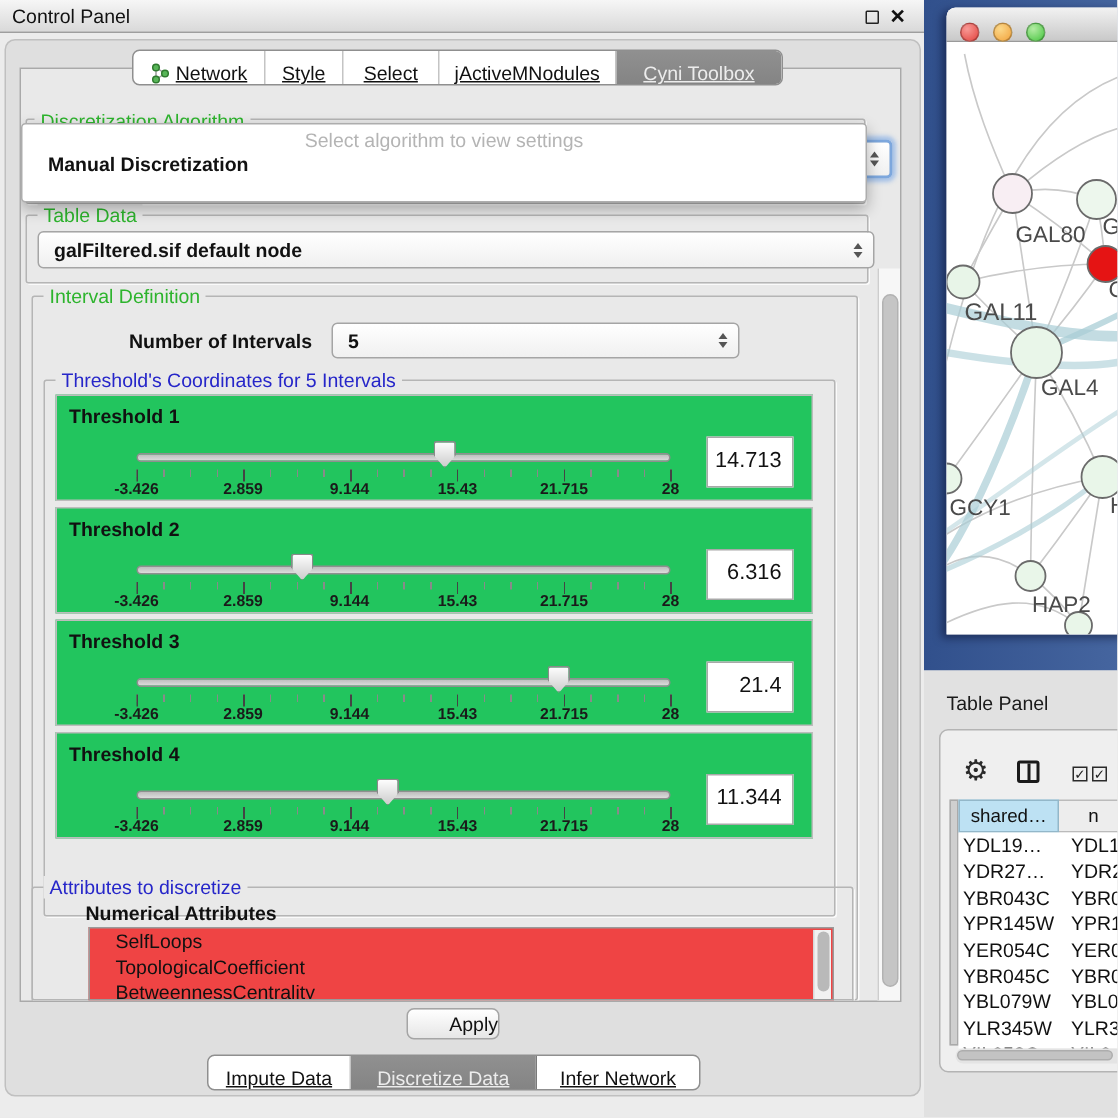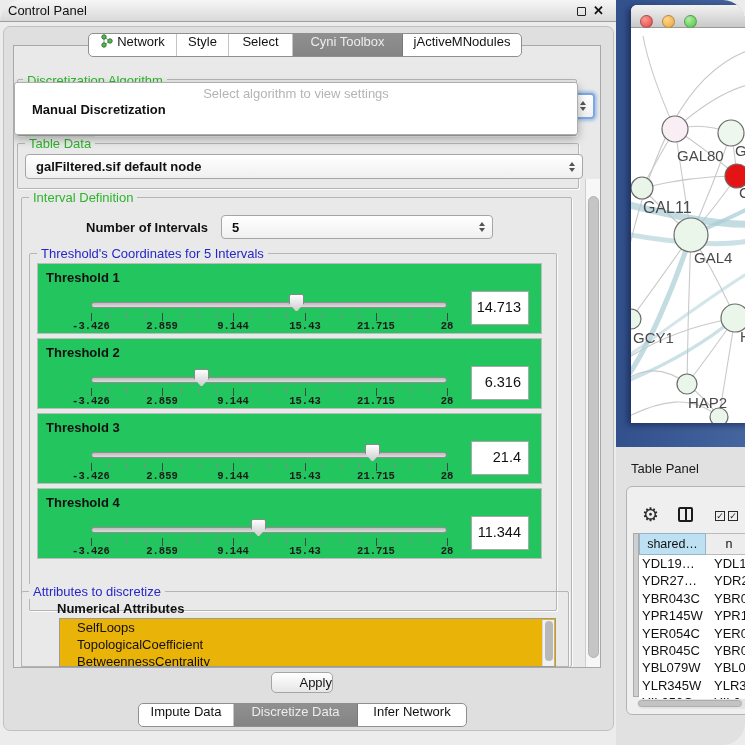--- a/index.html
+++ b/index.html
@@ -1,34 +1,34 @@
 <!DOCTYPE html>
 <html><head>
 <meta charset="utf-8">
 <style>
   html,body{margin:0;padding:0;background:#ececec;}
   *{box-sizing:border-box;}
   #app{position:relative;width:745px;height:745px;overflow:hidden;
-       font-family:"Liberation Sans",sans-serif;color:#111;background:#ececec;border-radius:22px;}
+       font-family:"Liberation Sans",sans-serif;color:#111;background:#ececec;}
   .abs{position:absolute;}
 
   
   .titlebar{left:0;top:0;width:616px;height:22px;
     background:linear-gradient(#f6f6f6,#d9d9d9);border-bottom:1px solid #9e9e9e;}
   .titlebar-label{left:8px;top:3px;font-size:13px;color:#111;}
   .float-ico{left:577px;top:7px;width:9px;height:9px;border:1.5px solid #222;border-radius:1px;}
   .close-ico{left:593px;top:3px;font-size:13px;font-weight:bold;color:#111;}
 
   .panel-card{left:3px;top:26px;width:611px;height:705px;background:#dfdfdf;
     border:1px solid #c0c0c0;border-radius:7px;}
 
   
   .seg{display:flex;background:#fff;border:1px solid #8f8f8f;border-radius:5px;overflow:hidden;}
-  .seg .s{display:flex;align-items:flex-start;justify-content:center;font-size:13px;color:#111;
-          border-right:1px solid #c4c4c4;padding:0 5px;white-space:nowrap;}
+  .seg .s{display:flex;align-items:flex-end;justify-content:center;font-size:13px;color:#111;
+          border-right:1px solid #c4c4c4;padding:0 5px;white-space:nowrap;text-decoration:underline;}
   .seg .s:last-child{border-right:none;}
   .seg .sel{background:linear-gradient(#909090,#848484);color:#ececec;border-right:1px solid #7a7a7a;}
   .top-tabs{left:88px;top:33px;height:24px;z-index:30;}
   .bot-tabs{left:138px;top:703px;height:24px;z-index:30;}
 
   
   .content{left:13px;top:45px;width:588px;height:623px;background:#e9e9e9;
     border:1px solid #a9a9a9;overflow:hidden;}
   .vscroll{left:571px;top:133px;width:16px;height:490px;background:#f7f7f7;
     border-left:1px solid #cdcdcd;border-right:1px solid #cdcdcd;}
@@ -58,26 +58,26 @@
   .thr-label{left:8px;top:6px;font-size:13px;font-weight:bold;}
   .track{left:53px;top:38px;width:356px;height:6px;border:1px solid #8f8f8f;border-radius:3px;
     background:linear-gradient(#bdbdbd,#dcdcdc);}
   .thumb{width:15px;height:18px;top:30px;z-index:3;
     background:linear-gradient(#fdfdfd,#cdcdcd);border:1px solid #8a8a8a;
     clip-path:polygon(0 0,100% 0,100% 52%,50% 100%,0 52%);border-radius:2px;}
   .ticks-minor{left:53px;top:49px;width:357px;height:5px;
     background:repeating-linear-gradient(90deg,#8a8a8a 0 1px,transparent 1px 17.8px);}
   .ticks-major{left:53px;top:49px;width:357px;height:8px;
     background:repeating-linear-gradient(90deg,#444 0 1px,transparent 1px 71.2px);}
-  .tlab{position:absolute;top:56px;transform:translateX(-50%);font-size:10.5px;font-weight:bold;color:#1a1a1a;white-space:nowrap;font-family:Liberation Mono, monospace;}
+  .tlab{position:absolute;top:56px;transform:translateX(-50%);font-size:10.5px;font-weight:bold;color:#1a1a1a;white-space:nowrap;}
   .valbox{left:433px;top:27px;width:58px;height:34px;background:#fff;border:1px solid #a8a8a8;
     font-size:14.5px;text-align:right;padding:7px 7px 0 0;}
 
   
-  .attr-list{left:45px;top:572px;width:497px;height:49px;background:#eab308;border:1px solid #9a9a9a;overflow:hidden;}
+  .attr-list{left:45px;top:572px;width:497px;height:49px;background:#ef4444;border:1px solid #9a9a9a;overflow:hidden;}
   .attr-list .li{font-size:13px;line-height:17.2px;padding-left:17px;white-space:nowrap;}
   .list-scroll{position:absolute;right:1px;top:1px;width:12px;height:47px;background:#f1f1f1;border-left:1px solid #d8d8d8;}
   .list-thumb{position:absolute;left:1.5px;top:1px;width:8px;height:40px;background:#b9b9b9;border-radius:4px;}
 
   .apply-btn{left:271px;top:672px;width:62px;height:21px;background:linear-gradient(#fff,#e6e6e6);
     border:1px solid #a5a5a5;border-radius:5px;font-size:13px;text-align:right;line-height:19px;}
 
   
   .blue-bg{left:616px;top:0;width:129px;height:447px;background:linear-gradient(90deg,#31508c,#45659f);}
   .net-window{left:631px;top:5px;width:120px;height:418px;border-radius:6px 6px 0 0;
@@ -130,25 +130,25 @@
         <circle cx="10" cy="7" r="2.2" fill="#58b558" stroke="#2f7a2f"></circle>
       </svg>
       <span>Network</span>
     </div>
     <div class="s" style="width:52px;">
       <span>Style</span>
     </div>
     <div class="s" style="width:64px;">
       <span>Select</span>
     </div>
+    <div class="s" style="width:118px;">
+      <span>jActiveMNodules</span>
+    </div>
     <div class="s sel" style="width:110px;">
       <span>Cyni Toolbox</span>
-    </div>
-    <div class="s" style="width:118px;">
-      <span>jActiveMNodules</span>
     </div>
   </div>
 
   <div class="abs content">
 
     <div class="abs gtitle green" style="left:9px;top:27px;">Discretization Algorithm</div>
     <div class="abs group" style="left:3px;top:33px;width:560px;height:57px;"></div>
     <div class="abs combo algo-combo">
       <div class="spin-div"></div>
       <div class="spin">

